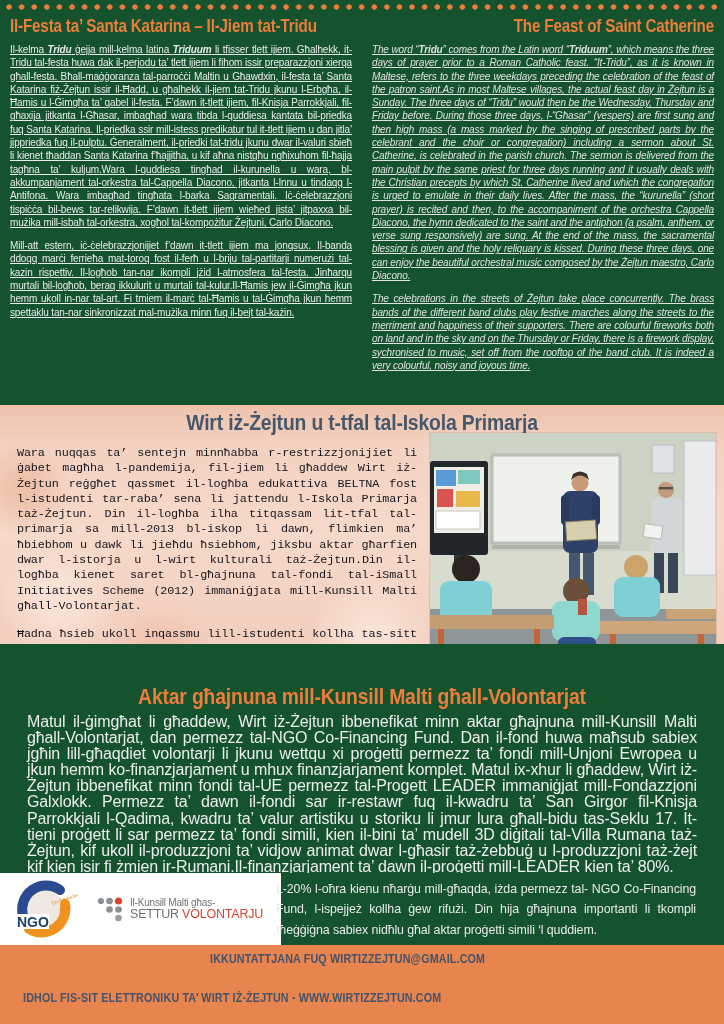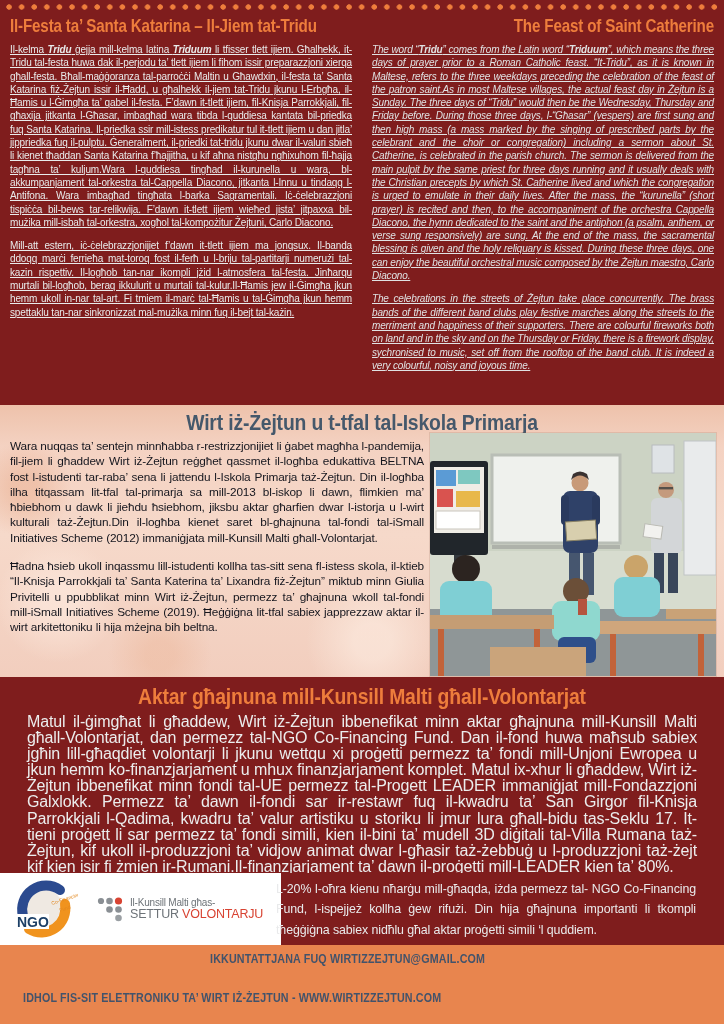--- a/index.html
+++ b/index.html
@@ -1,46 +1,46 @@
 <!DOCTYPE html>
 <html><head>
 <meta charset="utf-8">
 <style>
   html,body{margin:0;padding:0;background:#2b3540;}
   .page{position:relative;width:724px;height:1024px;margin:0 auto;overflow:hidden;
-        background:#7f1d1d;font-family:"Liberation Sans",sans-serif;
+        background:#14532d;font-family:"Liberation Sans",sans-serif;
         -webkit-font-smoothing:antialiased;}
   
   .dots{position:absolute;top:3px;left:5px;right:5px;height:8px;
         background-image:radial-gradient(circle at 4px 4px,#ee7d3c 2.4px,rgba(0,0,0,0) 3px);
         background-size:12.6px 8px;background-repeat:repeat-x;}
   
   .top-section{position:absolute;top:13px;left:0;width:724px;height:392px;display:flex;overflow:hidden;}
   .col{width:50%;box-sizing:border-box;padding:0 10px;}
   .col h1{margin:2px 0 6px;color:#ee7d3c;font-size:18.5px;font-weight:bold;white-space:nowrap;
           letter-spacing:-.2px;transform:scaleX(.82);transform-origin:0 50%;}
   .col-right h1{transform-origin:100% 50%;text-align:right;}
   .col p{margin:0;color:#e9ebeb;font-size:10px;line-height:13.3px;text-align:justify;
          letter-spacing:-.15px;text-decoration:underline;}
   .col p + p{margin-top:10px;}
   .col-right p{font-style:italic;color:#e0e2e3;}
   b.word{font-style:italic;}
   
-  .school{position:absolute;top:405px;left:0;width:724px;height:272px;overflow:hidden;
+  .school{position:absolute;top:405px;left:0;width:724px;height:239px;overflow:hidden;
     background:
       radial-gradient(circle at 58px 196px, rgba(255,238,228,.55) 16px, rgba(255,238,228,0) 62px),
       radial-gradient(circle at 24px 84px,  rgba(226,152,112,.32) 12px, rgba(226,152,112,0) 48px),
       radial-gradient(circle at 372px 236px, rgba(255,242,232,.5) 18px, rgba(255,242,232,0) 66px),
       radial-gradient(circle at 160px 250px, rgba(233,170,134,.3) 14px, rgba(233,170,134,0) 52px),
       linear-gradient(180deg,#eec2ab 0,#f4d2c2 42px,#f6d9ca 130px,#f2cebe 100%);}
   .school h2{margin:5px 0 0;text-align:center;color:#45586b;font-size:22.5px;font-weight:bold;
              letter-spacing:-.2px;transform:scaleX(.86);}
   .school-text{position:absolute;left:10px;top:34px;width:414px;color:#15161e;
                font-size:11.8px;line-height:15.3px;text-align:justify;letter-spacing:-.15px;}
-  .school-text p{margin:0;}
+  .school-text p{margin:7px;font-family:Liberation Mono, monospace;}
   .school-text p + p{margin-top:13px;}
   .photo{position:absolute;left:430px;top:28px;width:286px;height:243px;overflow:hidden;
          box-shadow:0 0 0 1px rgba(120,80,60,.15);}
   
   .funding{position:absolute;top:677px;left:0;width:724px;height:196px;overflow:hidden;}
   .funding h2{margin:7px 0 4px;text-align:center;color:#ee7d3c;font-size:22.5px;font-weight:bold;
               letter-spacing:-.2px;transform:scaleX(.86);}
   .funding p{margin:0 27px;color:#eceded;font-size:16px;line-height:16.1px;text-align:justify;
              letter-spacing:-.15px;}
   

